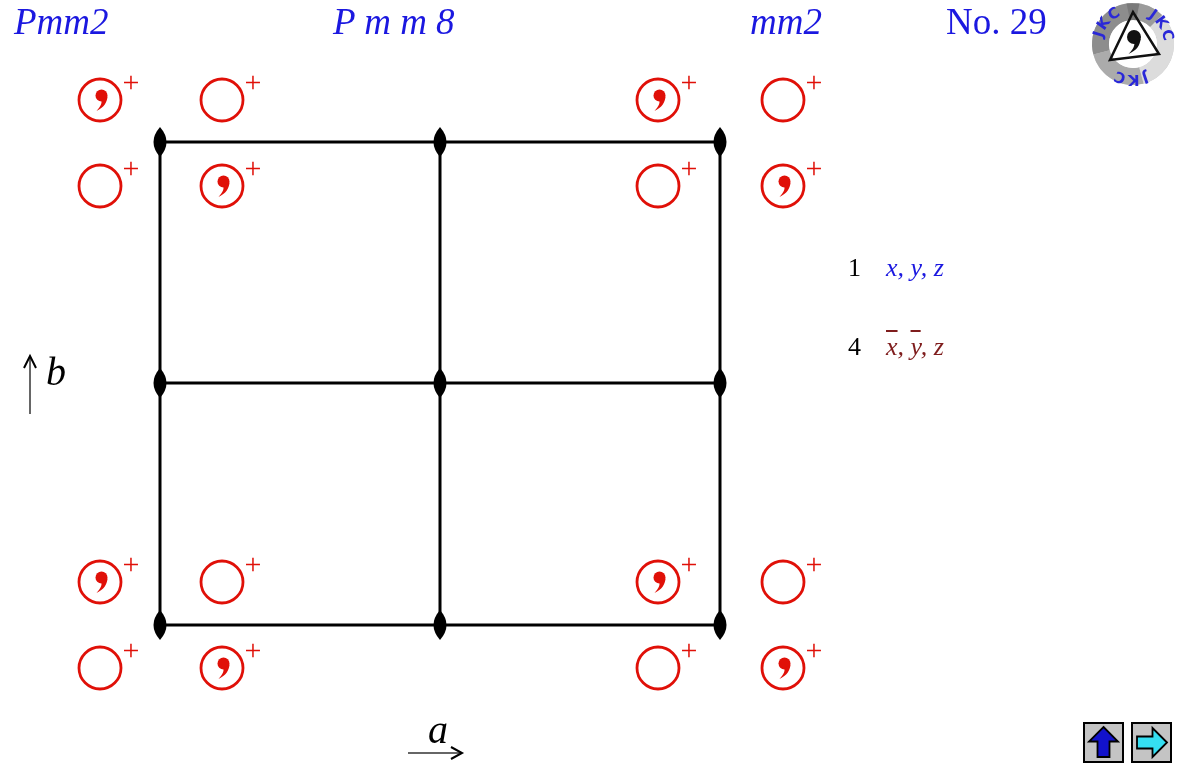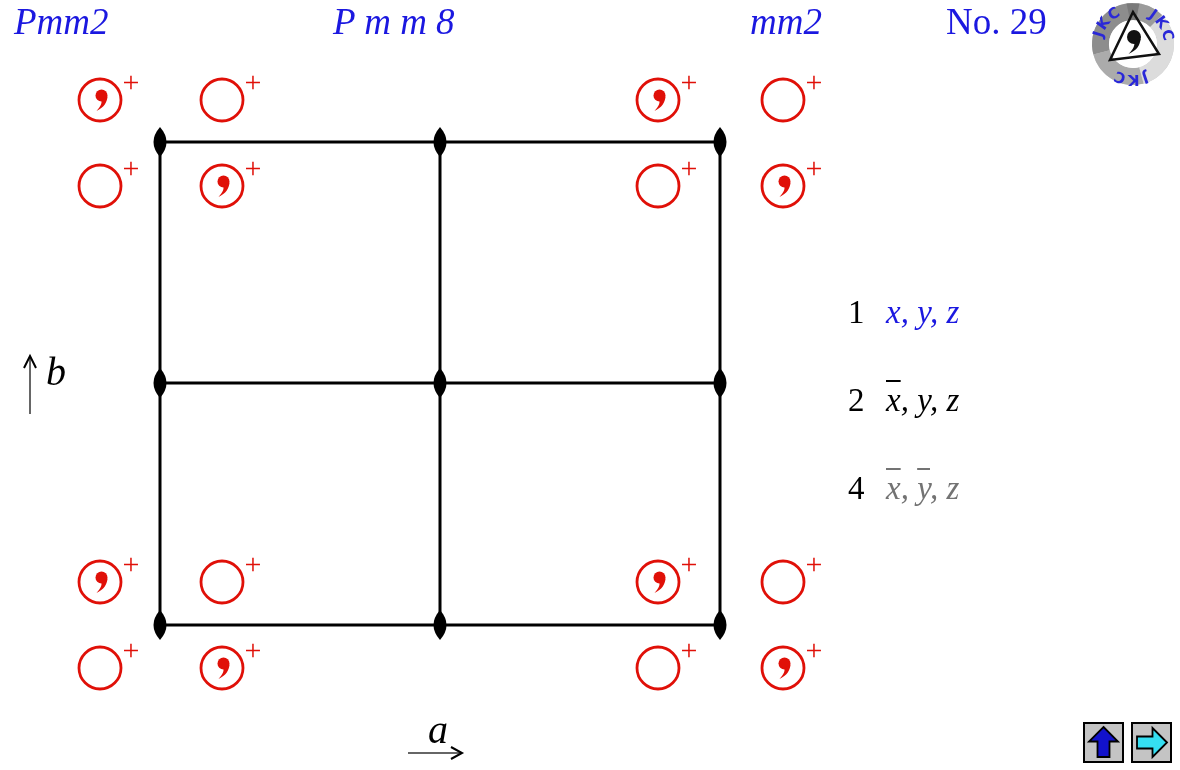--- a/index.html
+++ b/index.html
@@ -21,21 +21,21 @@
 
   #diagram { position: absolute; left: 0; top: 0; }
 
   .axis-label {
     position: absolute; font-style: italic; font-size: 40px; color: #000;
   }
   #b-axis-label { left: 46px;  top: 348px; }
   #a-axis-label { left: 428px; top: 706px; }
 
   #positions-list { position: absolute; left: 848px; top: 246px; }
-  .pos-row { font-size: 33px; line-height: 44px; margin-bottom: 35px; white-space: pre; margin-top: 44px; }
+  .pos-row { font-size: 26px; line-height: 44px; margin-bottom: 35px; white-space: pre; }
   .pos-num { display: inline-block; width: 38px; color: #000; font-style: normal; }
   .pos-coords { font-style: italic; }
   .pos-coords .bar { text-decoration: overline; text-decoration-thickness: 2px; }
 
   #jkc-logo { position: absolute; left: 1088px; top: 1px; cursor: pointer; }
   .logo-letters {
     font-family: "DejaVu Sans", sans-serif; font-weight: bold;
     font-size: 15px; letter-spacing: 1.5px; fill: var(--logo_blue);
   }
 
@@ -193,22 +193,21 @@
       <line x1="408" y1="753" x2="460" y2="753" stroke="var(--axis_shaft)" stroke-width="2"></line>
       <polyline points="451,747 462,753 451,759" stroke="#000" stroke-width="2"></polyline>
     </g>
   </svg>
 
 <span class="axis-label" id="b-axis-label">b</span>
 <span class="axis-label" id="a-axis-label">a</span>
 
 <div id="positions-list">
     <div class="pos-row"><span class="pos-num">1</span><span class="pos-coords" style="color: rgb(27, 24, 224);"><span>x</span><span>, </span><span>y</span><span>, </span><span>z</span></span></div>
-    <div class="pos-row"><span class="pos-num">2</span><span class="pos-coords" style="color: rgb(0, 0, 0);"><span class="bar">x</span><span>, </span><span>y</span><span>, </span><span>z</span></span></div>
-    <div class="pos-row"><span class="pos-num">4</span><span class="pos-coords" style="color: #737373;"><span class="bar">x</span><span>, </span><span class="bar">y</span><span>, </span><span>z</span></span></div>
+    <div class="pos-row"><span class="pos-num">4</span><span class="pos-coords" style="color: #7f1d1d;"><span class="bar">x</span><span>, </span><span class="bar">y</span><span>, </span><span>z</span></span></div>
   </div>
 
 <div class="nav-btn" id="up-button">
   <svg width="37" height="37" viewBox="0 0 37 37">
     <polygon points="18.5,3 33,17.5 24.5,17.5 24.5,33 12.5,33 12.5,17.5 4,17.5" fill="var(--up_arrow)" stroke="#000" stroke-width="1.8"></polygon>
   </svg>
 </div>
 <div class="nav-btn" id="next-button">
   <svg width="37" height="37" viewBox="0 0 37 37">
     <polygon points="34,18.5 19.5,4 19.5,12.5 4,12.5 4,24.5 19.5,24.5 19.5,33" fill="var(--next_arrow)" stroke="#000" stroke-width="1.8"></polygon>

